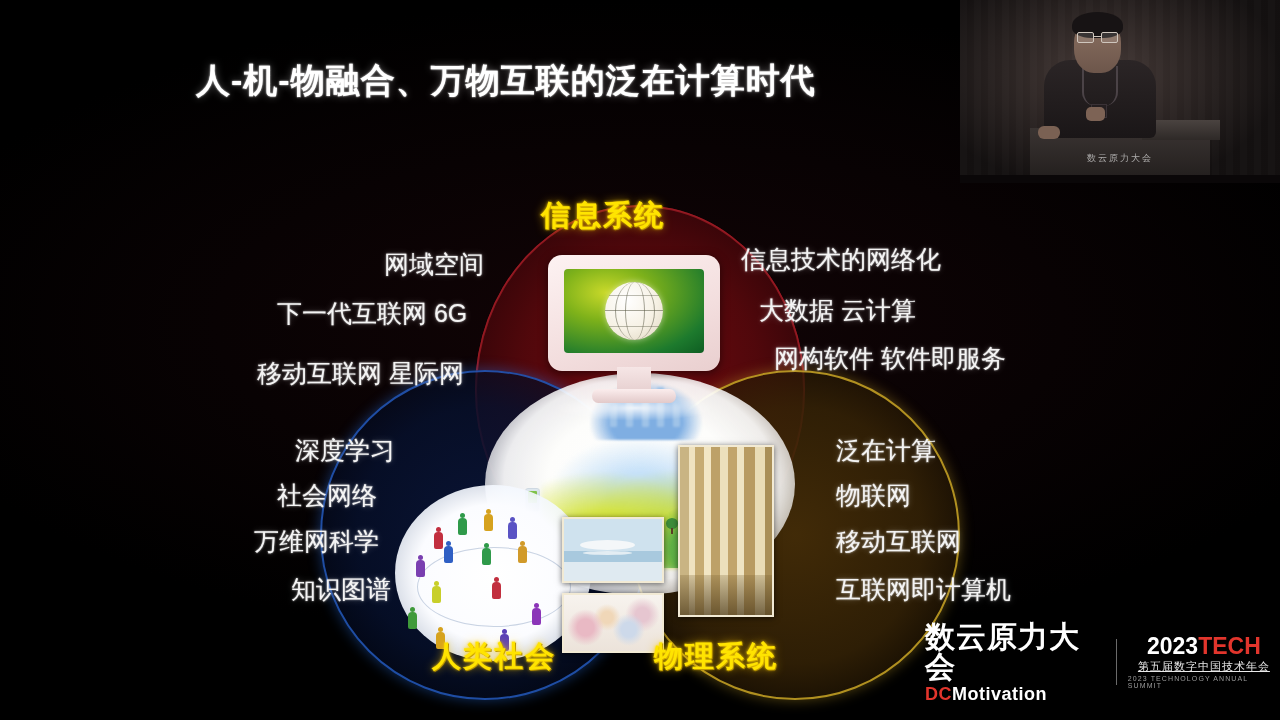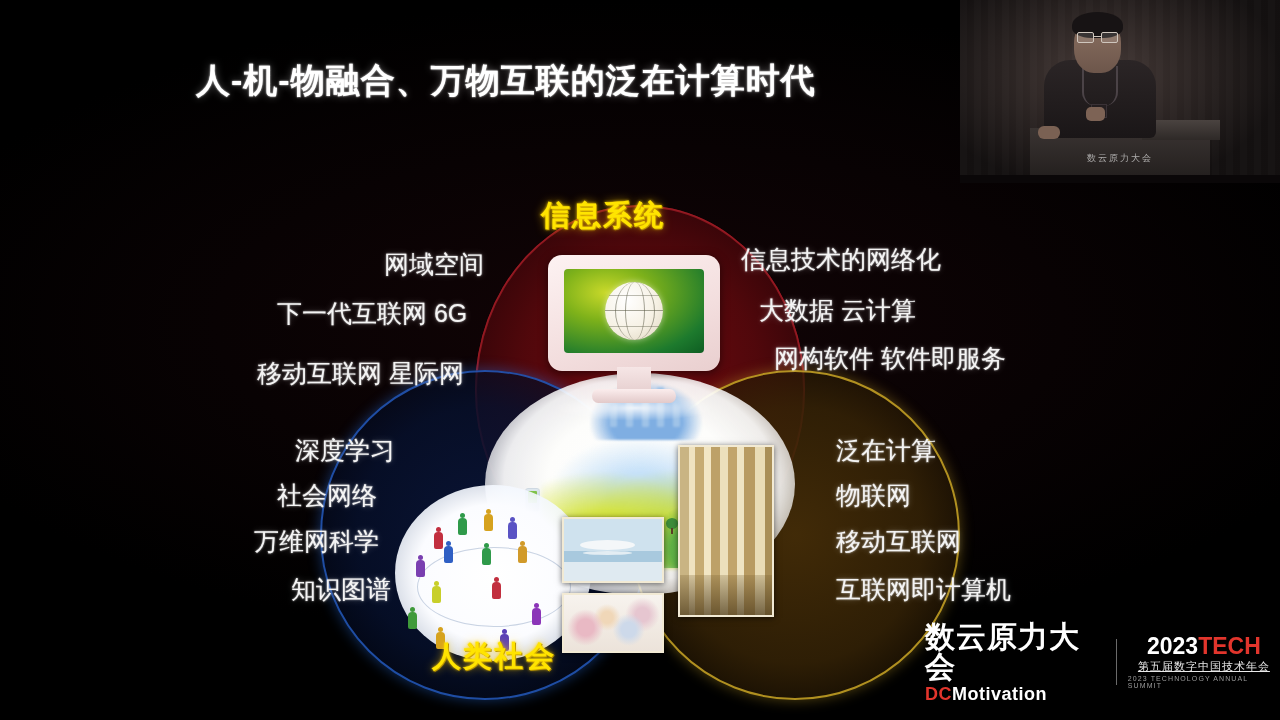--- a/index.html
+++ b/index.html
@@ -419,20 +419,21 @@
         </div>
     </div>
 
     <div class="tile tile-tower"></div>
     <div class="tile tile-plane"></div>
     <div class="tile tile-crowd"></div>
   </div>
 
   <div class="cap cap-info">信息系统</div>
   <div class="cap cap-society">人类社会</div>
+  <div class="cap cap-physical">物理系统</div>
 
   <div class="lab" style="left:384px;top:248px">网域空间</div>
   <div class="lab" style="left:277px;top:297px">下一代互联网  6G</div>
   <div class="lab" style="left:257px;top:357px">移动互联网  星际网</div>
 
   <div class="lab" style="left:741px;top:243px">信息技术的网络化</div>
   <div class="lab" style="left:759px;top:294px">大数据      云计算</div>
   <div class="lab" style="left:774px;top:342px">网构软件    软件即服务</div>
 
   <div class="lab" style="left:295px;top:434px">深度学习</div>

